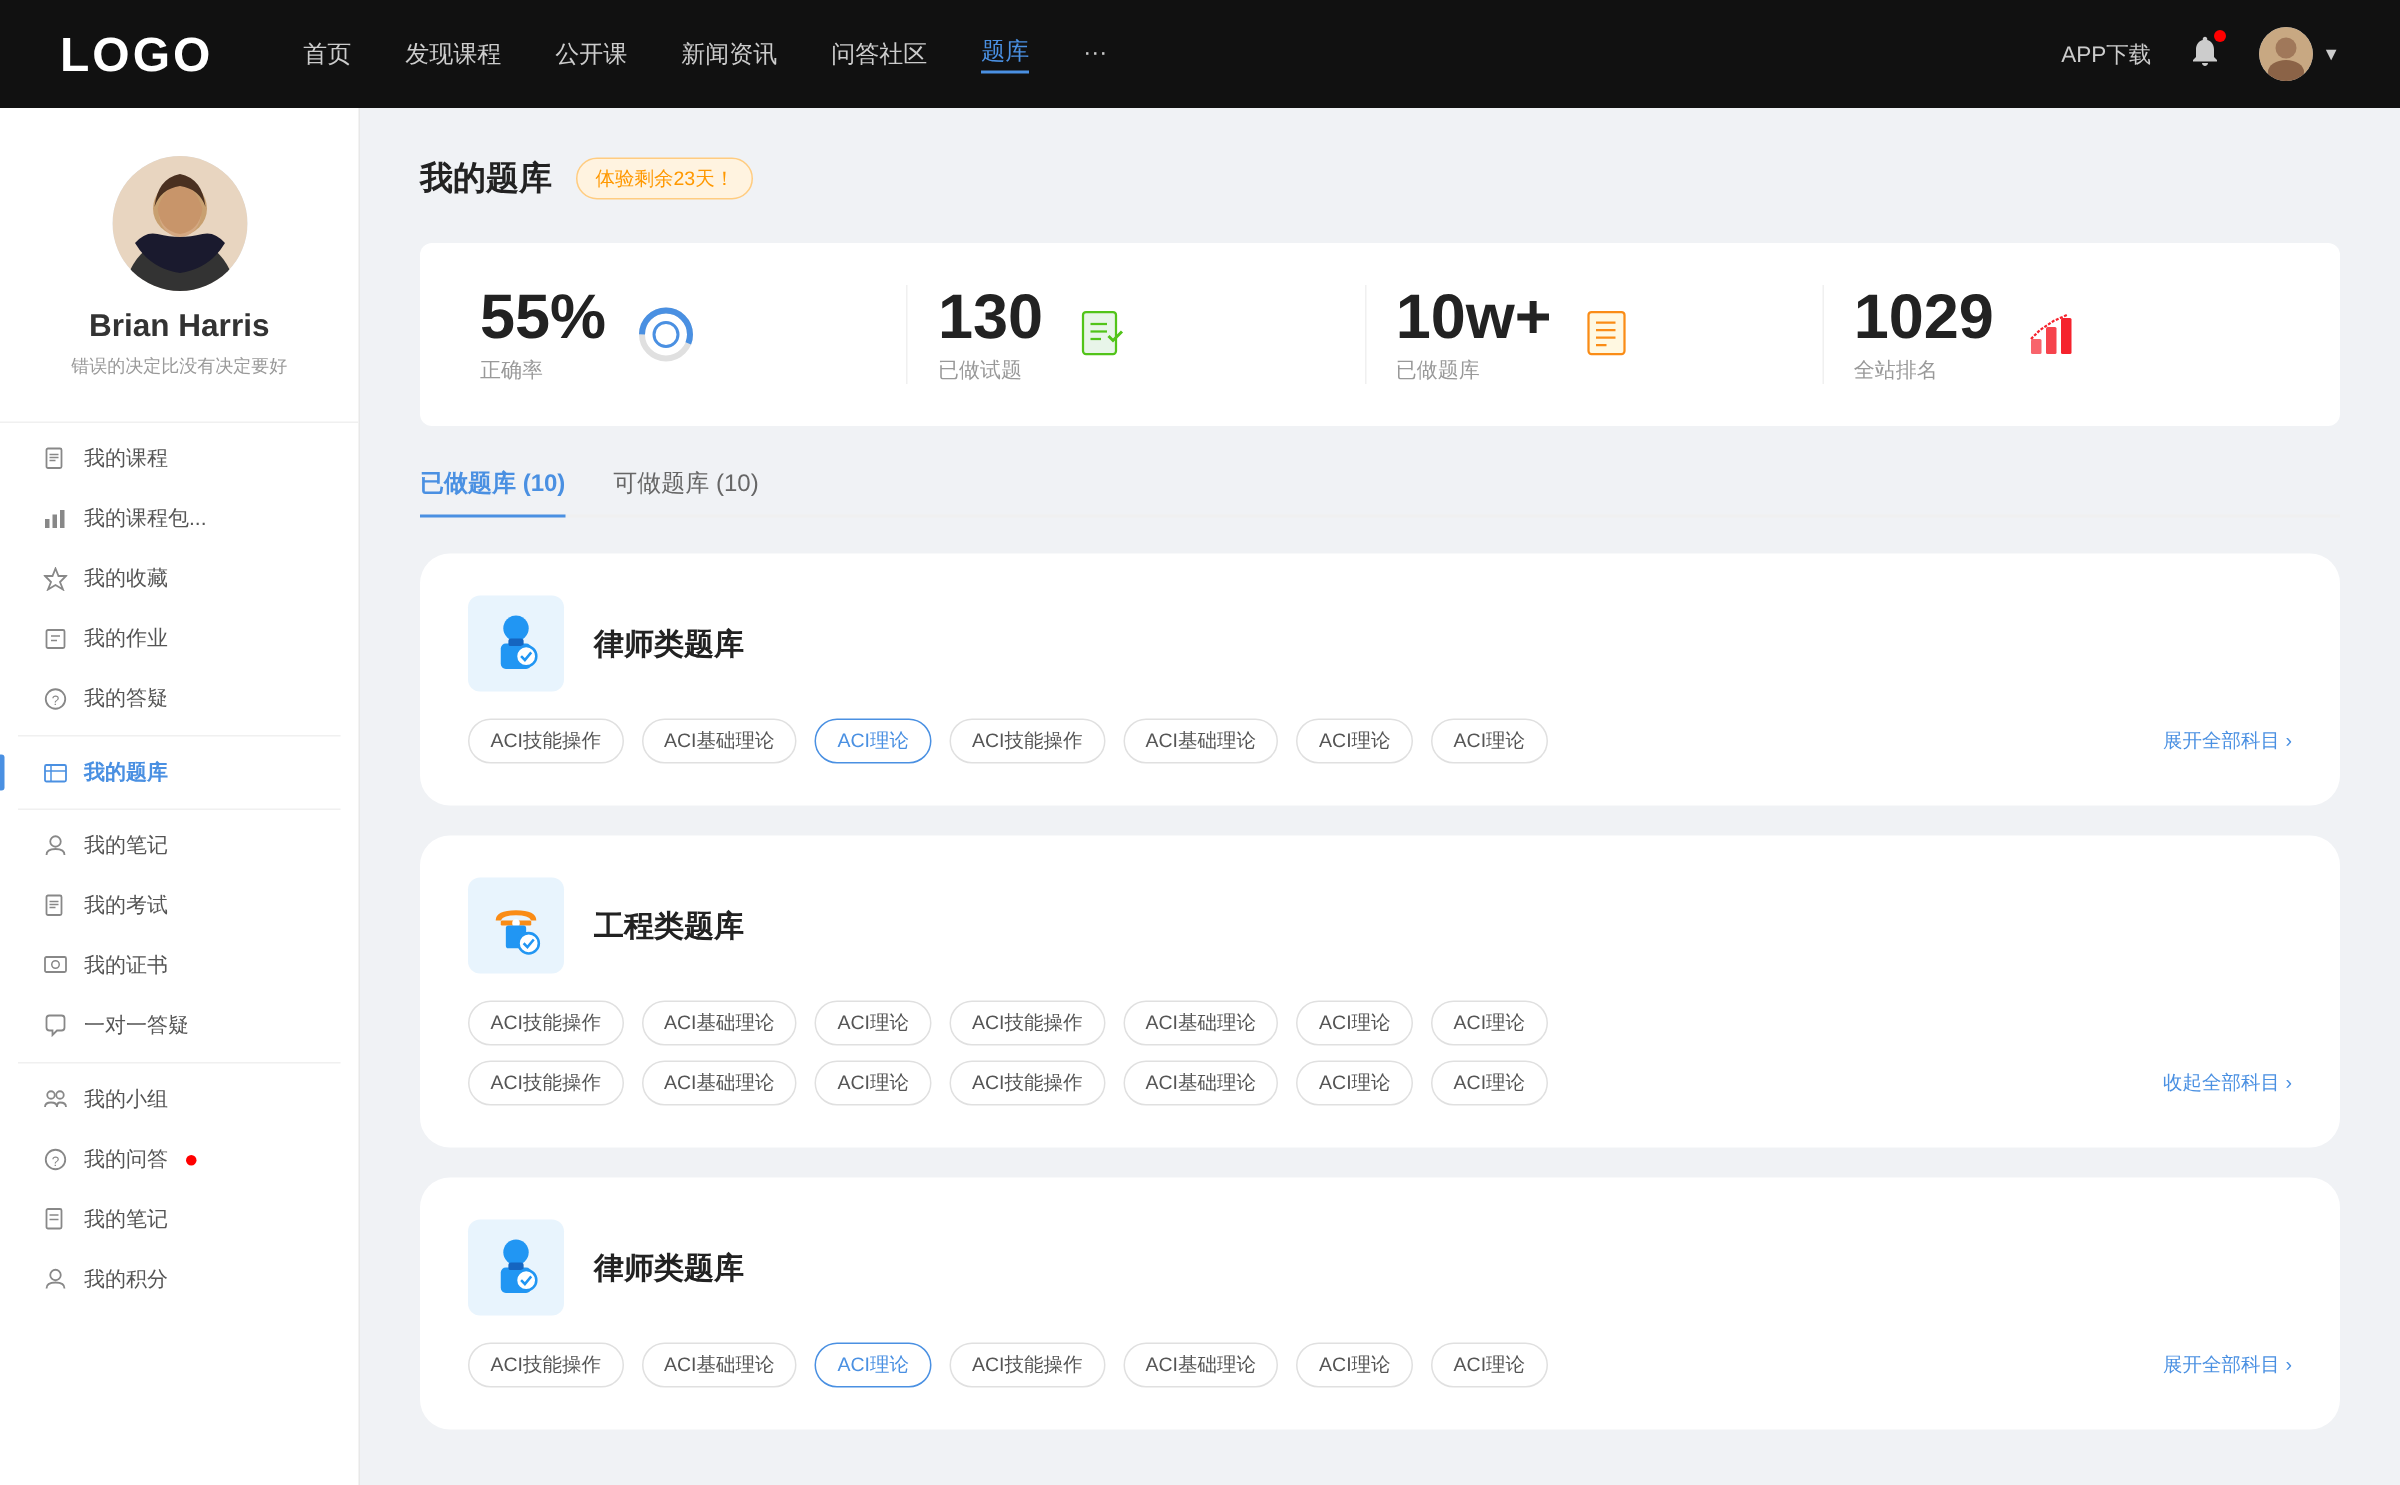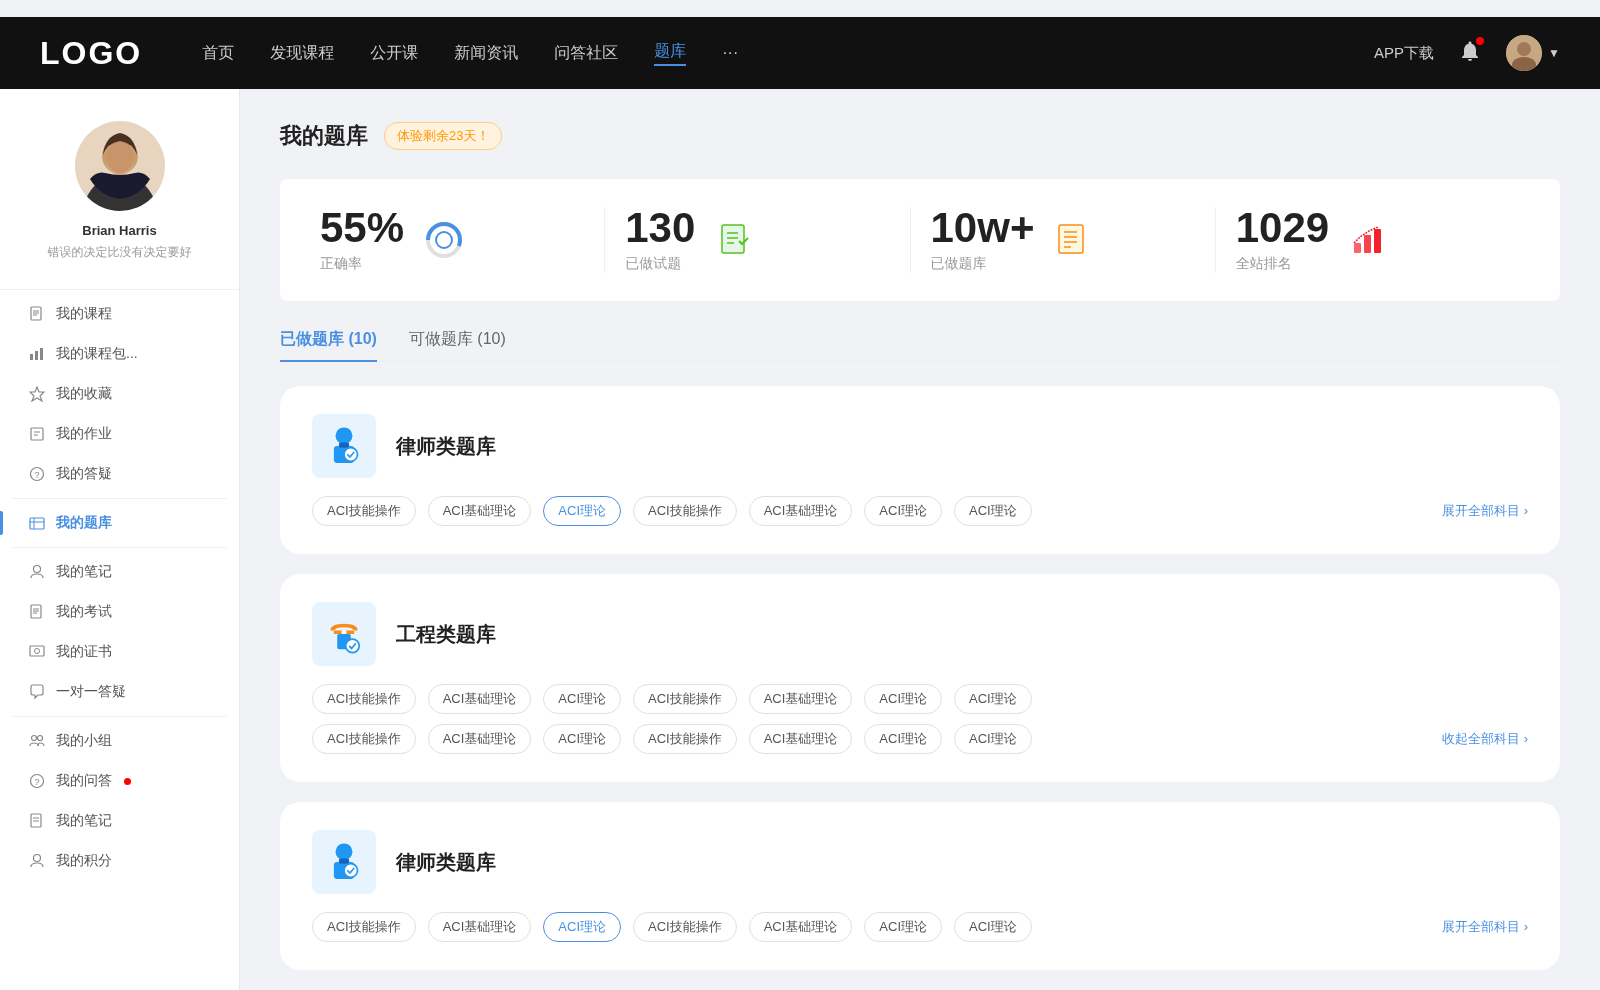--- a/index.html
+++ b/index.html
@@ -1,19 +1,19 @@
 <!DOCTYPE html>
 <html><head>
   <meta charset="utf-8">
   <style>
     * { margin: 0; padding: 0; box-sizing: border-box; }
     body { font-family: -apple-system, BlinkMacSystemFont, "PingFang SC", "Microsoft YaHei", sans-serif; background: #f0f2f5; width: 1600px; height: 990px; overflow: hidden; }
 
     
-    .topnav { background: #111; height: 72px; display: flex; align-items: center; padding: 0 40px; gap: 40px; margin-top: 17px; }
+    .topnav { background: #111; height: 72px; display: flex; align-items: center; padding: 0 40px; gap: 40px; }
     .topnav-logo { color: #fff; font-size: 32px; font-weight: 900; letter-spacing: 2px; margin-right: 20px; }
     .topnav-items { display: flex; gap: 36px; flex: 1; align-items: center; }
     .topnav-item { color: #ccc; font-size: 16px; cursor: pointer; white-space: nowrap; }
     .topnav-item.active { color: #4a90e2; border-bottom: 2px solid #4a90e2; padding-bottom: 2px; }
     .topnav-right { display: flex; align-items: center; gap: 24px; margin-left: auto; }
     .topnav-app { color: #ccc; font-size: 15px; cursor: pointer; }
     .bell-icon { position: relative; cursor: pointer; }
     .bell-icon svg { width: 24px; height: 24px; fill: #ccc; }
     .bell-dot { width: 8px; height: 8px; background: red; border-radius: 50%; position: absolute; top: -2px; right: -2px; }
     .avatar-wrap { display: flex; align-items: center; gap: 6px; cursor: pointer; }
@@ -21,21 +21,21 @@
     .avatar-img svg { width: 36px; height: 36px; }
     .chevron { color: #ccc; font-size: 12px; }
 
     
     .main-layout { display: flex; height: calc(990px - 72px); }
 
     
     .sidebar { width: 240px; background: #fff; display: flex; flex-direction: column; align-items: center; padding-top: 32px; border-right: 1px solid #e8e8e8; overflow-y: auto; }
     .profile-avatar { width: 90px; height: 90px; border-radius: 50%; background: #e0e0e0; overflow: hidden; display: flex; align-items: center; justify-content: center; margin-bottom: 12px; }
     .profile-avatar svg { width: 90px; height: 90px; }
-    .profile-name { font-size: 13px; font-weight: 600; color: #333; margin-bottom: 6px; }
+    .profile-name { font-size: 21px; font-weight: 600; color: #333; margin-bottom: 6px; }
     .profile-motto { font-size: 12px; color: #999; margin-bottom: 24px; text-align: center; padding: 0 16px; }
     .sidebar-divider { width: 100%; height: 1px; background: #f0f0f0; margin: 4px 0; }
     .sidebar-menu { width: 100%; padding: 0 12px; }
     .sidebar-item { display: flex; align-items: center; gap: 10px; padding: 11px 16px; cursor: pointer; border-radius: 4px; color: #555; font-size: 14px; position: relative; }
     .sidebar-item.active { color: #4a90e2; font-weight: 600; }
     .sidebar-item.active::before { content: ''; position: absolute; left: -12px; top: 50%; transform: translateY(-50%); width: 3px; height: 24px; background: #4a90e2; border-radius: 0 2px 2px 0; }
     .sidebar-item-icon { width: 18px; height: 18px; display: flex; align-items: center; justify-content: center; font-size: 15px; color: #888; flex-shrink: 0; }
     .sidebar-item.active .sidebar-item-icon { color: #4a90e2; }
     .red-dot { width: 7px; height: 7px; background: red; border-radius: 50%; margin-left: 2px; display: inline-block; }
 

